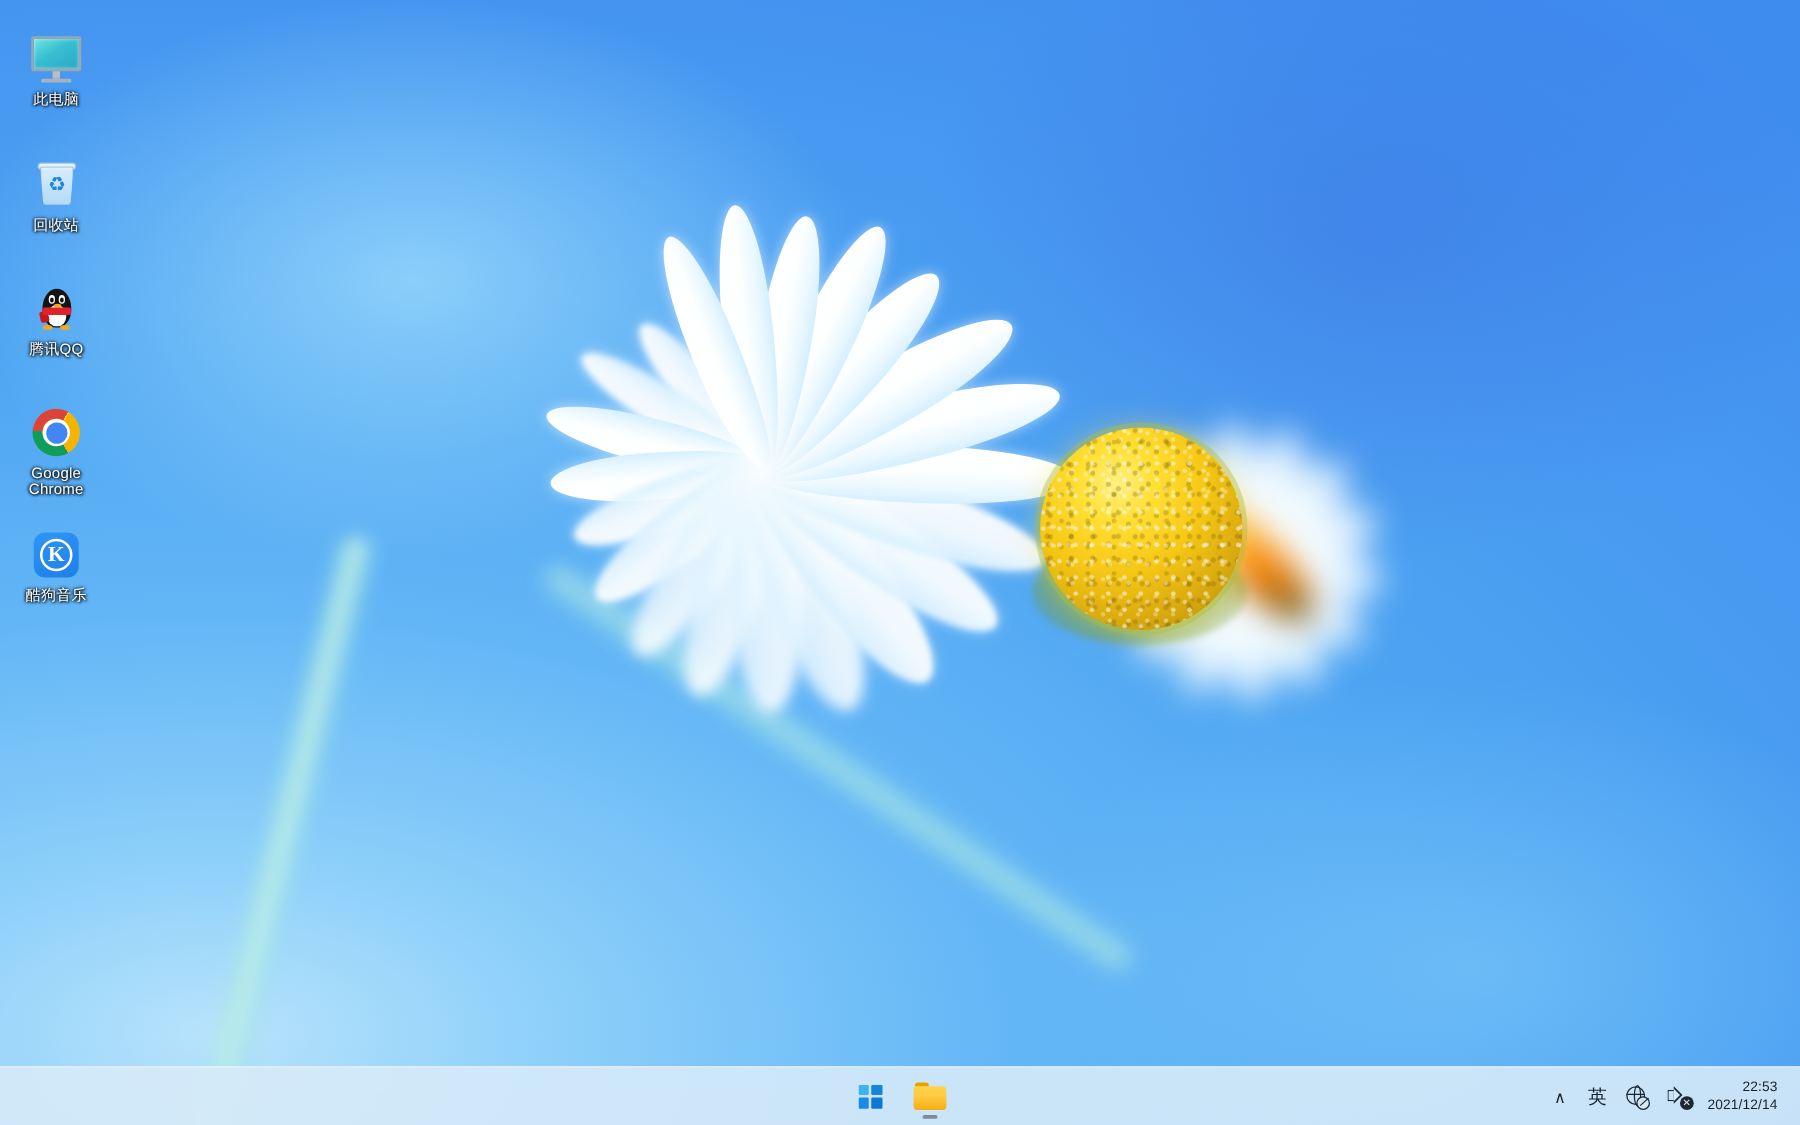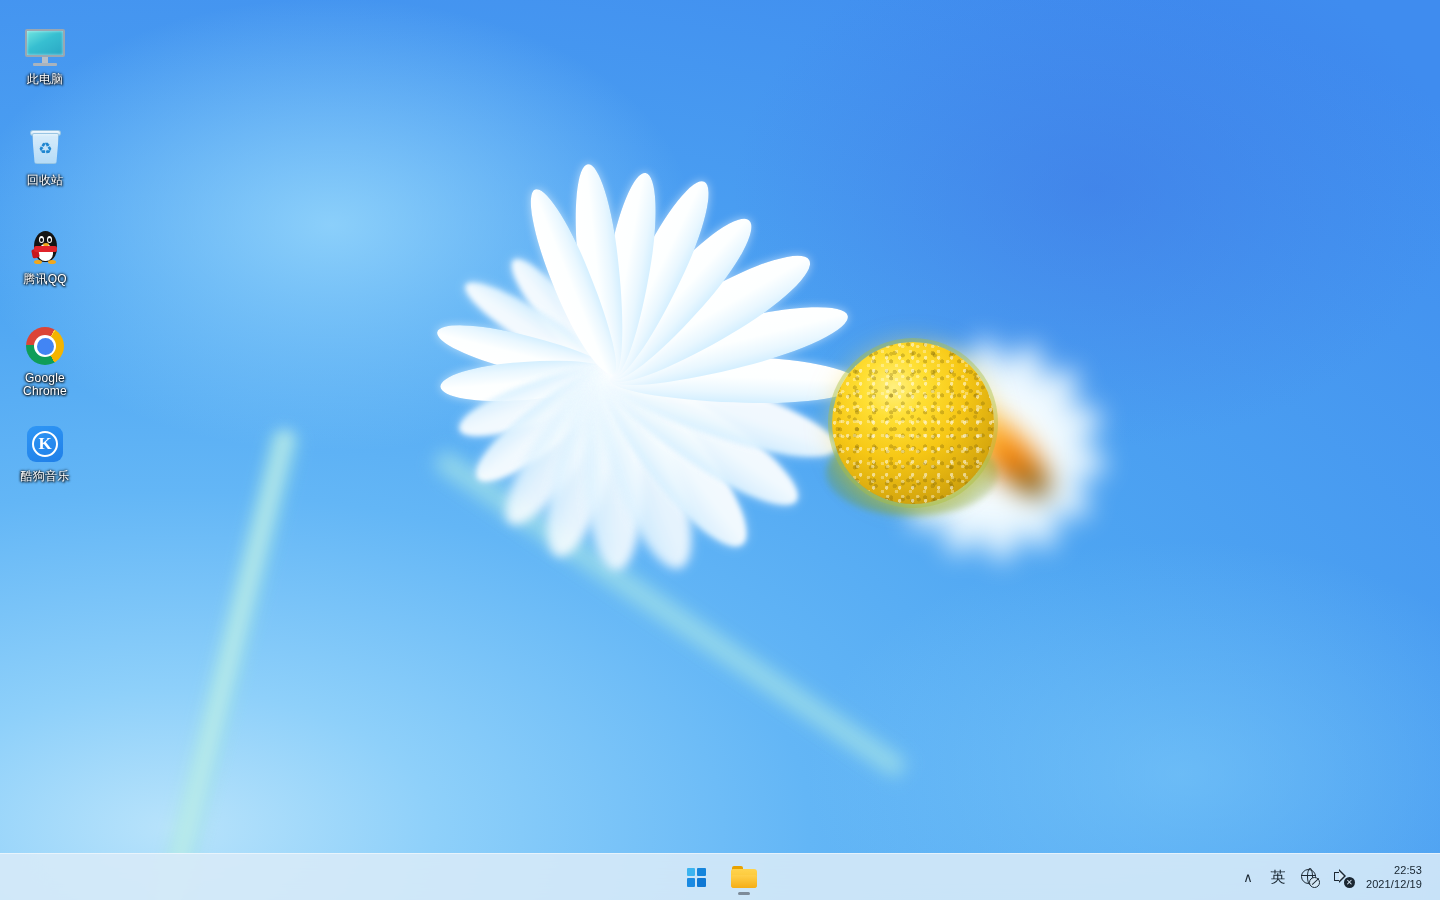--- a/index.html
+++ b/index.html
@@ -543,18 +543,18 @@
       <div class="tray-btn">
         <span class="ic-vol">
           <span class="spk"></span>
             <span class="cone"></span>
           <span class="xbadge">✕</span>
         </span>
       </div>
 
       <div id="tb-clock">
         <span>22:53</span>
-        <span>2021/12/19</span>
+        <span>2021/12/14</span>
       </div>
 
     </div>
   </div>
 </div>
 
 </body></html>

